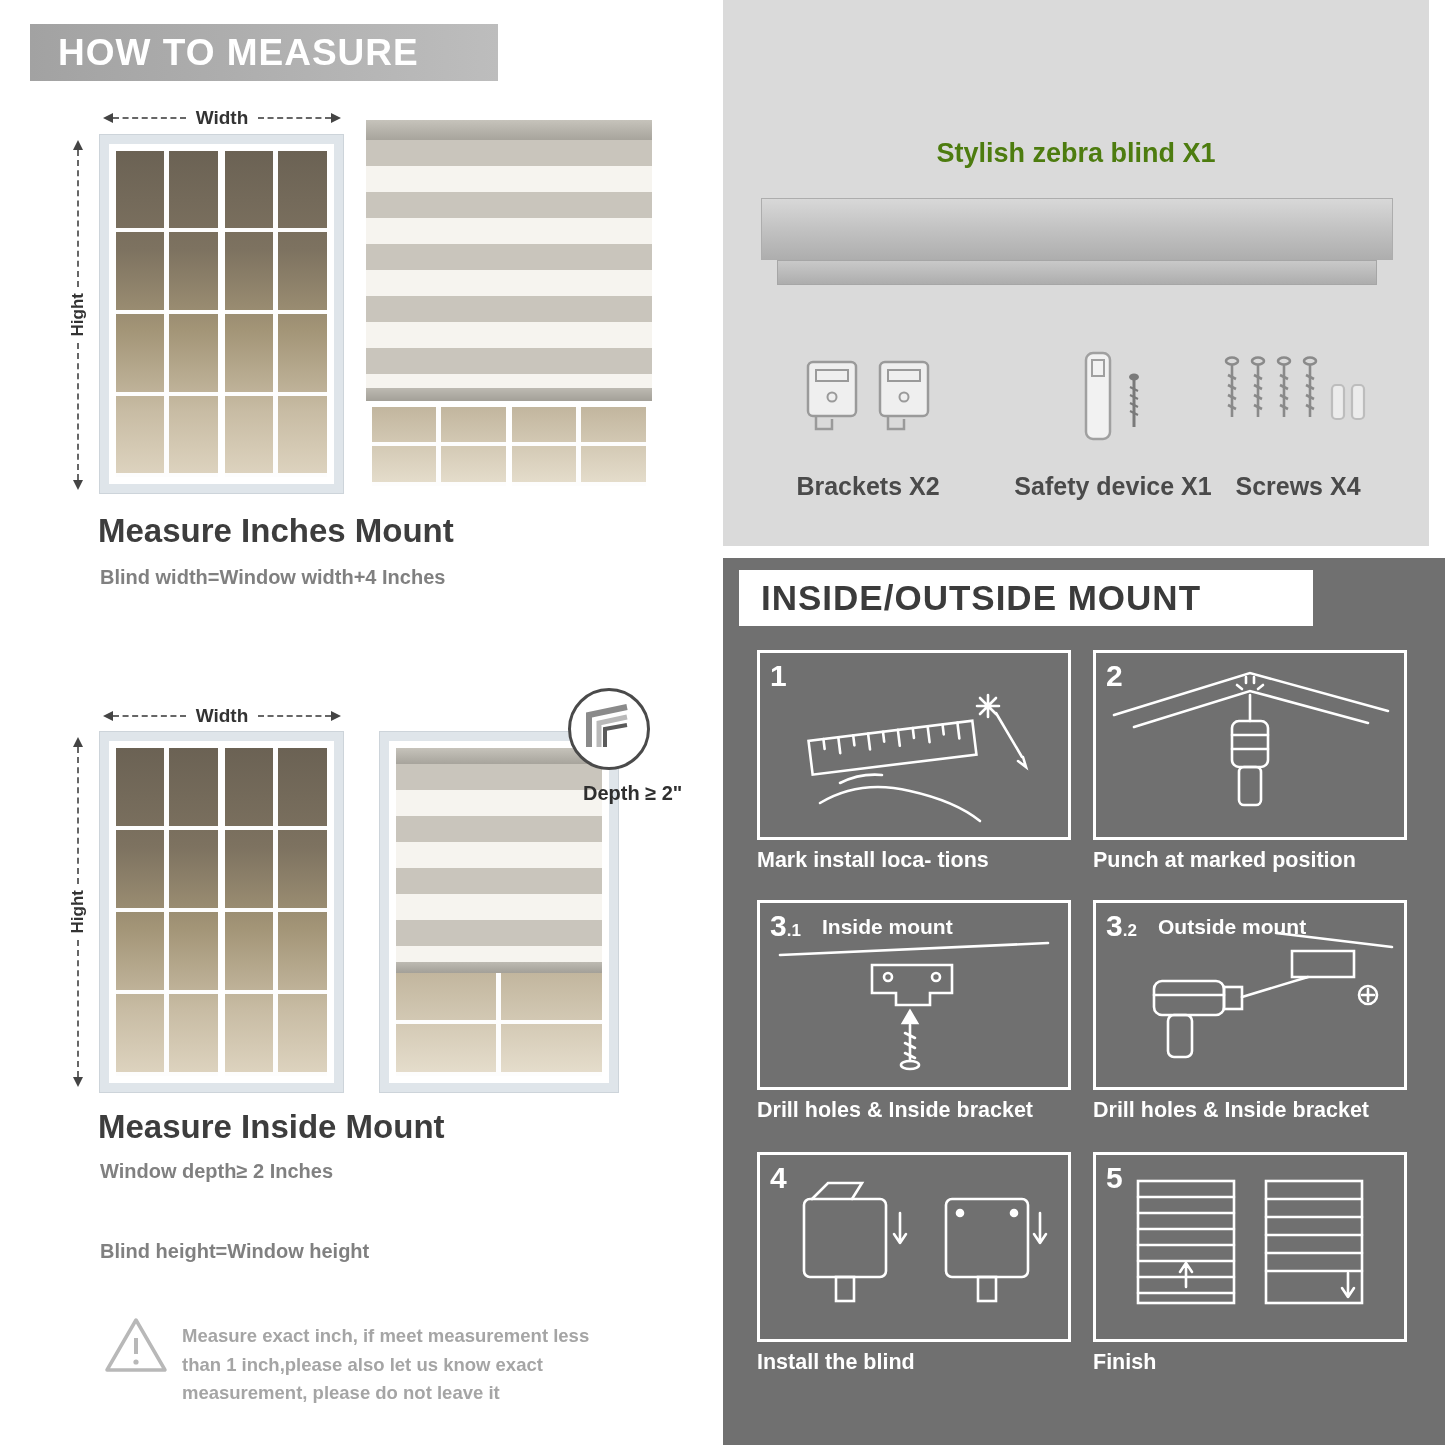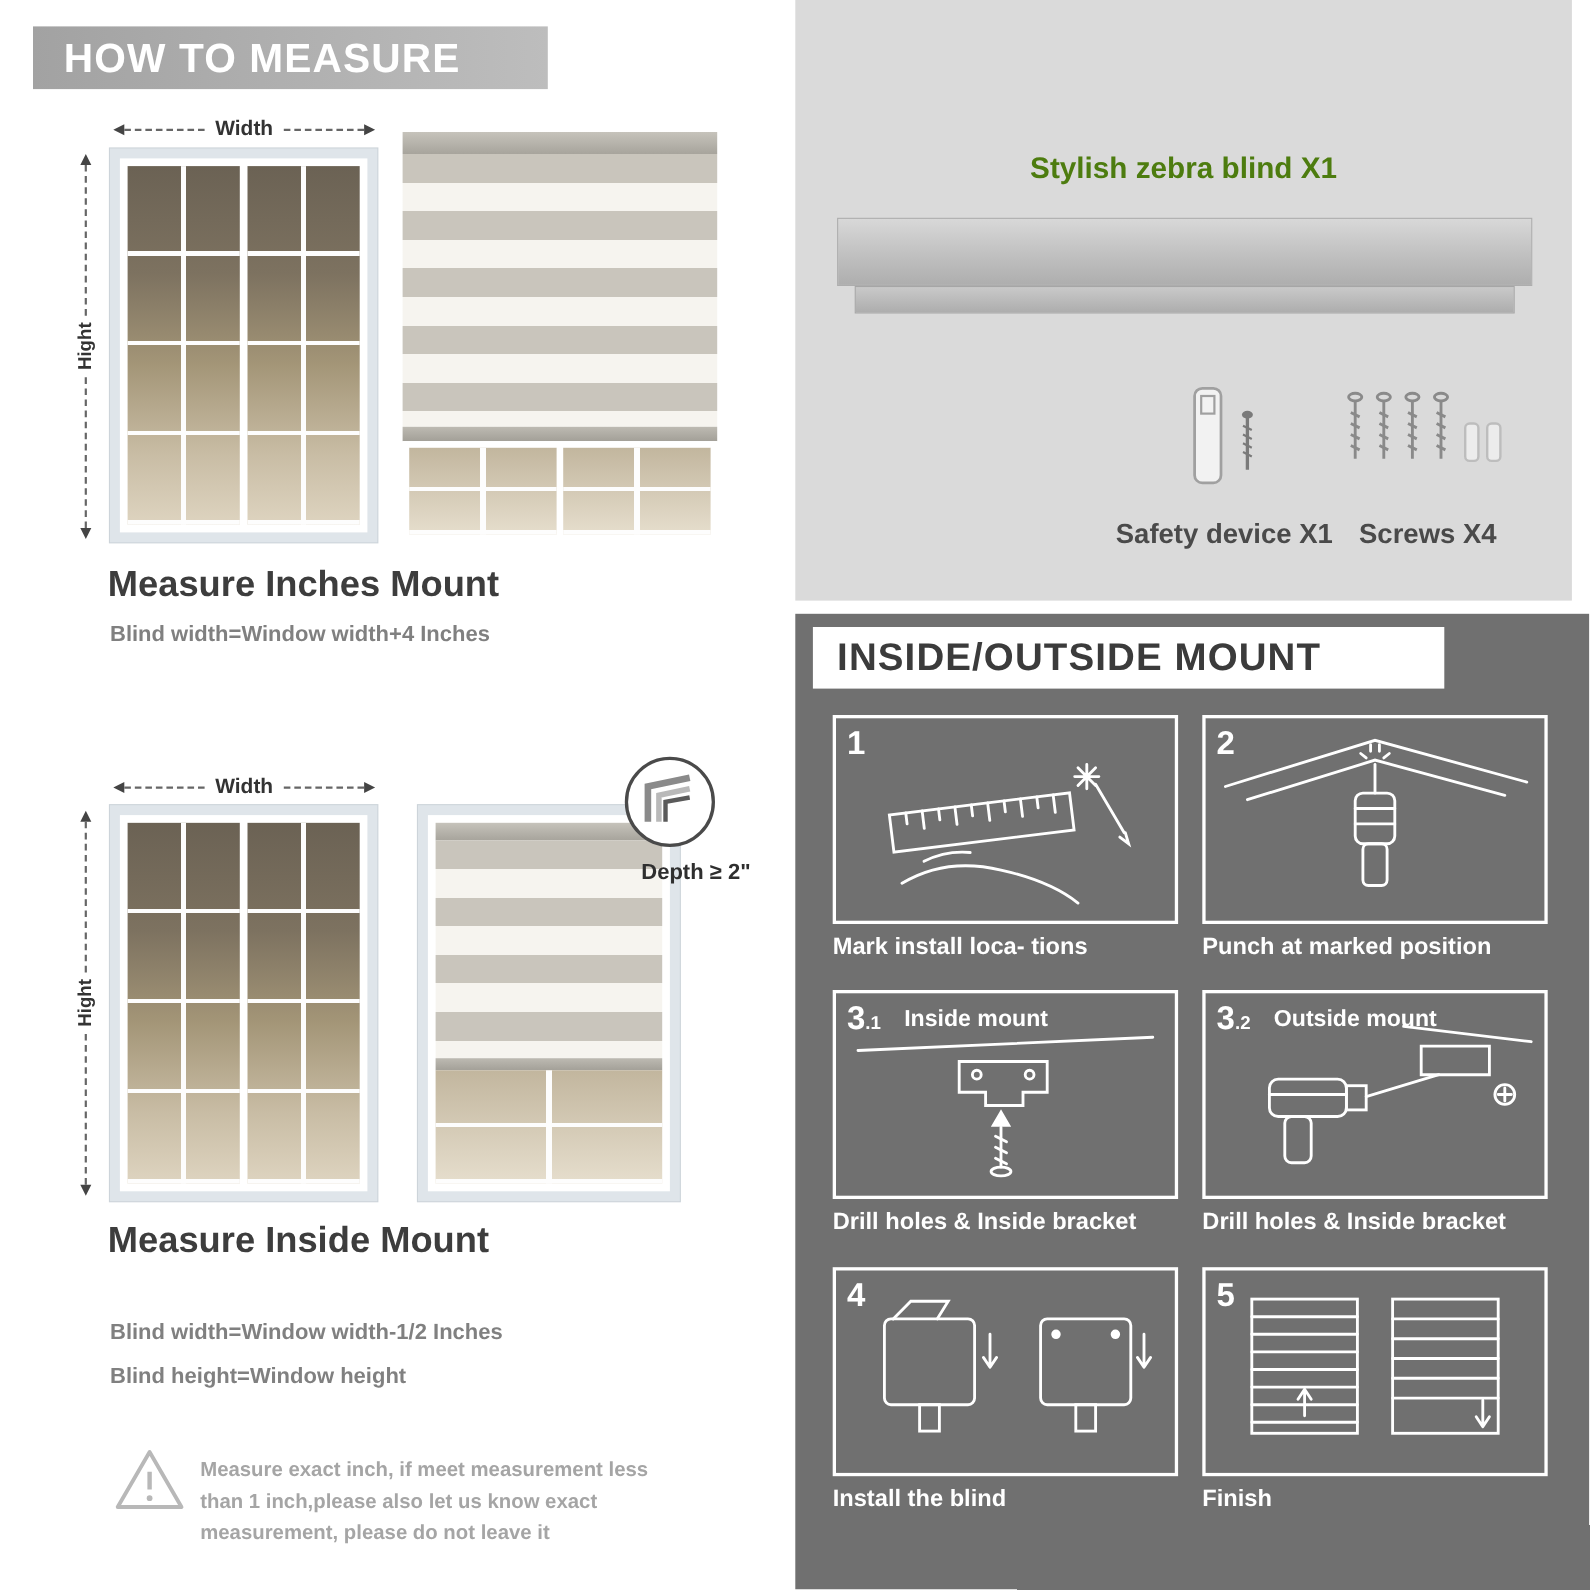--- a/index.html
+++ b/index.html
@@ -155,35 +155,52 @@
   <div class="depth-circle">
     <svg viewBox="0 0 60 60" width="60" height="60">
       <path d="M10 48 L10 16 L48 8" fill="none" stroke="#8a8a8a" stroke-width="6"></path>
       <path d="M20 48 L20 24 L48 18" fill="none" stroke="#b9b9b9" stroke-width="5"></path>
       <path d="M26 48 L26 30 L48 26" fill="none" stroke="#5a5a5a" stroke-width="4"></path>
     </svg>
   </div>
   <div class="depth-lbl">Depth ≥ 2"</div>
 
   <div class="title-dark" style="left:98px;top:1108px;">Measure Inside Mount</div>
-  <div class="line-gray" style="left:100px;top:1200px;">Blind width=Window width-1/2 Inches</div>
+  <div class="line-gray" style="left:100px;top:1160px;">Window depth≥ 2 Inches</div>
   <div class="line-gray" style="left:100px;top:1240px;">Blind height=Window height</div>
 
   <svg style="position:absolute;left:103px;top:1314px;" width="66" height="62" viewBox="0 0 66 62">
     <path d="M33 6 L62 56 L4 56 Z" fill="none" stroke="#b8b8b8" stroke-width="3.5" stroke-linejoin="round"></path>
     <line x1="33" y1="24" x2="33" y2="40" stroke="#b8b8b8" stroke-width="4"></line>
     <circle cx="33" cy="48" r="2.6" fill="#b8b8b8"></circle>
   </svg>
   <div class="note-txt">Measure exact inch, if meet measurement less than 1 inch,please also let us know exact measurement, please do not leave it</div>
 
   <div class="inc-panel">
     <div class="inc-product">Stylish zebra blind X1</div>
     <div class="rail"></div>
     <div class="rail-under"></div>
 
+    <div class="inc-item" style="left:40px;width:210px;">
+      <div class="inc-icons">
+        <svg width="62" height="80" viewBox="0 0 62 80">
+          <rect x="7" y="5" width="48" height="54" rx="5" fill="#efefef" stroke="#9a9a9a" stroke-width="2.5"></rect>
+          <rect x="15" y="13" width="32" height="11" fill="none" stroke="#9a9a9a" stroke-width="2"></rect>
+          <circle cx="31" cy="40" r="4.5" fill="none" stroke="#9a9a9a" stroke-width="2"></circle>
+          <path d="M15 59 L15 72 L31 72 L31 62" fill="none" stroke="#9a9a9a" stroke-width="2.5"></path>
+        </svg>
+        <svg width="62" height="80" viewBox="0 0 62 80">
+          <rect x="7" y="5" width="48" height="54" rx="5" fill="#efefef" stroke="#9a9a9a" stroke-width="2.5"></rect>
+          <rect x="15" y="13" width="32" height="11" fill="none" stroke="#9a9a9a" stroke-width="2"></rect>
+          <circle cx="31" cy="40" r="4.5" fill="none" stroke="#9a9a9a" stroke-width="2"></circle>
+          <path d="M15 59 L15 72 L31 72 L31 62" fill="none" stroke="#9a9a9a" stroke-width="2.5"></path>
+        </svg>
+      </div>
+      <div class="inc-lbl">Brackets X2</div>
+    </div>
 
     <div class="inc-item" style="left:280px;width:220px;">
       <div class="inc-icons">
         <svg width="90" height="100" viewBox="0 0 90 100">
           <rect x="18" y="6" width="24" height="86" rx="7" fill="#f2f2f2" stroke="#a0a0a0" stroke-width="2.5"></rect>
           <rect x="24" y="13" width="12" height="16" fill="none" stroke="#a0a0a0" stroke-width="2"></rect>
           <ellipse cx="66" cy="30" rx="5" ry="3.5" fill="#7a7a7a"></ellipse>
           <line x1="66" y1="32" x2="66" y2="80" stroke="#7a7a7a" stroke-width="3"></line>
           <path d="M62 40 l8 4 M62 48 l8 4 M62 56 l8 4 M62 64 l8 4" stroke="#7a7a7a" stroke-width="2" fill="none"></path>
         </svg>

